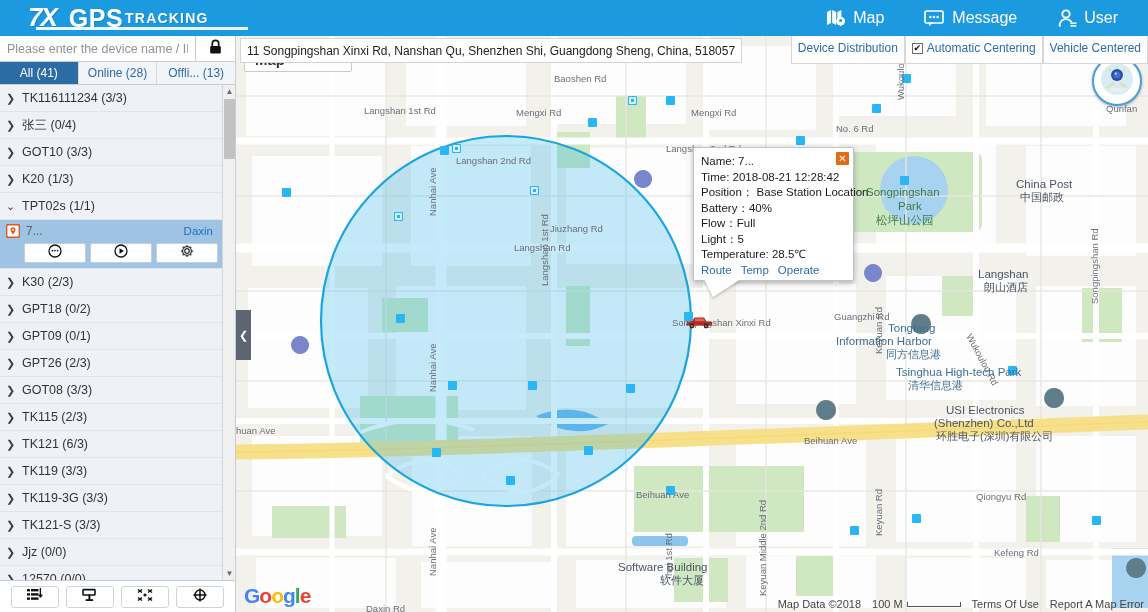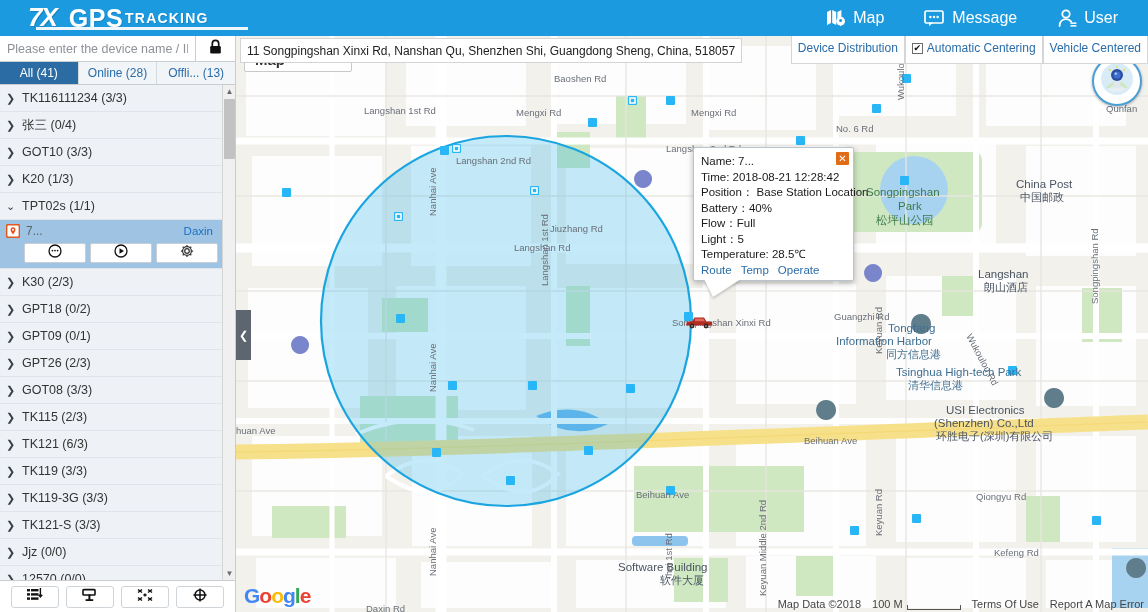--- a/index.html
+++ b/index.html
@@ -188,21 +188,21 @@
     position: absolute; left: 8px; bottom: 4px; z-index: 16;
     font-size: 21px; font-weight: bold; letter-spacing: -1px;
     font-family: "Liberation Sans", sans-serif;
   }
   .attrib {
     position: absolute; right: 4px; bottom: 2px; z-index: 16;
     display: flex; align-items: center; gap: 11px;
     font-size: 11px; color: #444;
   }
   .attrib .lnk { cursor: pointer; }
-  .scalebar { display: flex; align-items: flex-end; gap: 4px; }
+  .scalebar { display: flex; align-items: center; gap: 4px; }
   .scaleline {
     width: 54px; height: 5px; border: 1px solid #555; border-top: none;
   }
   .mlabel { font-family: "Liberation Sans", sans-serif; }
 </style>
 </head>
 <body>
 
 <div id="app">
 

